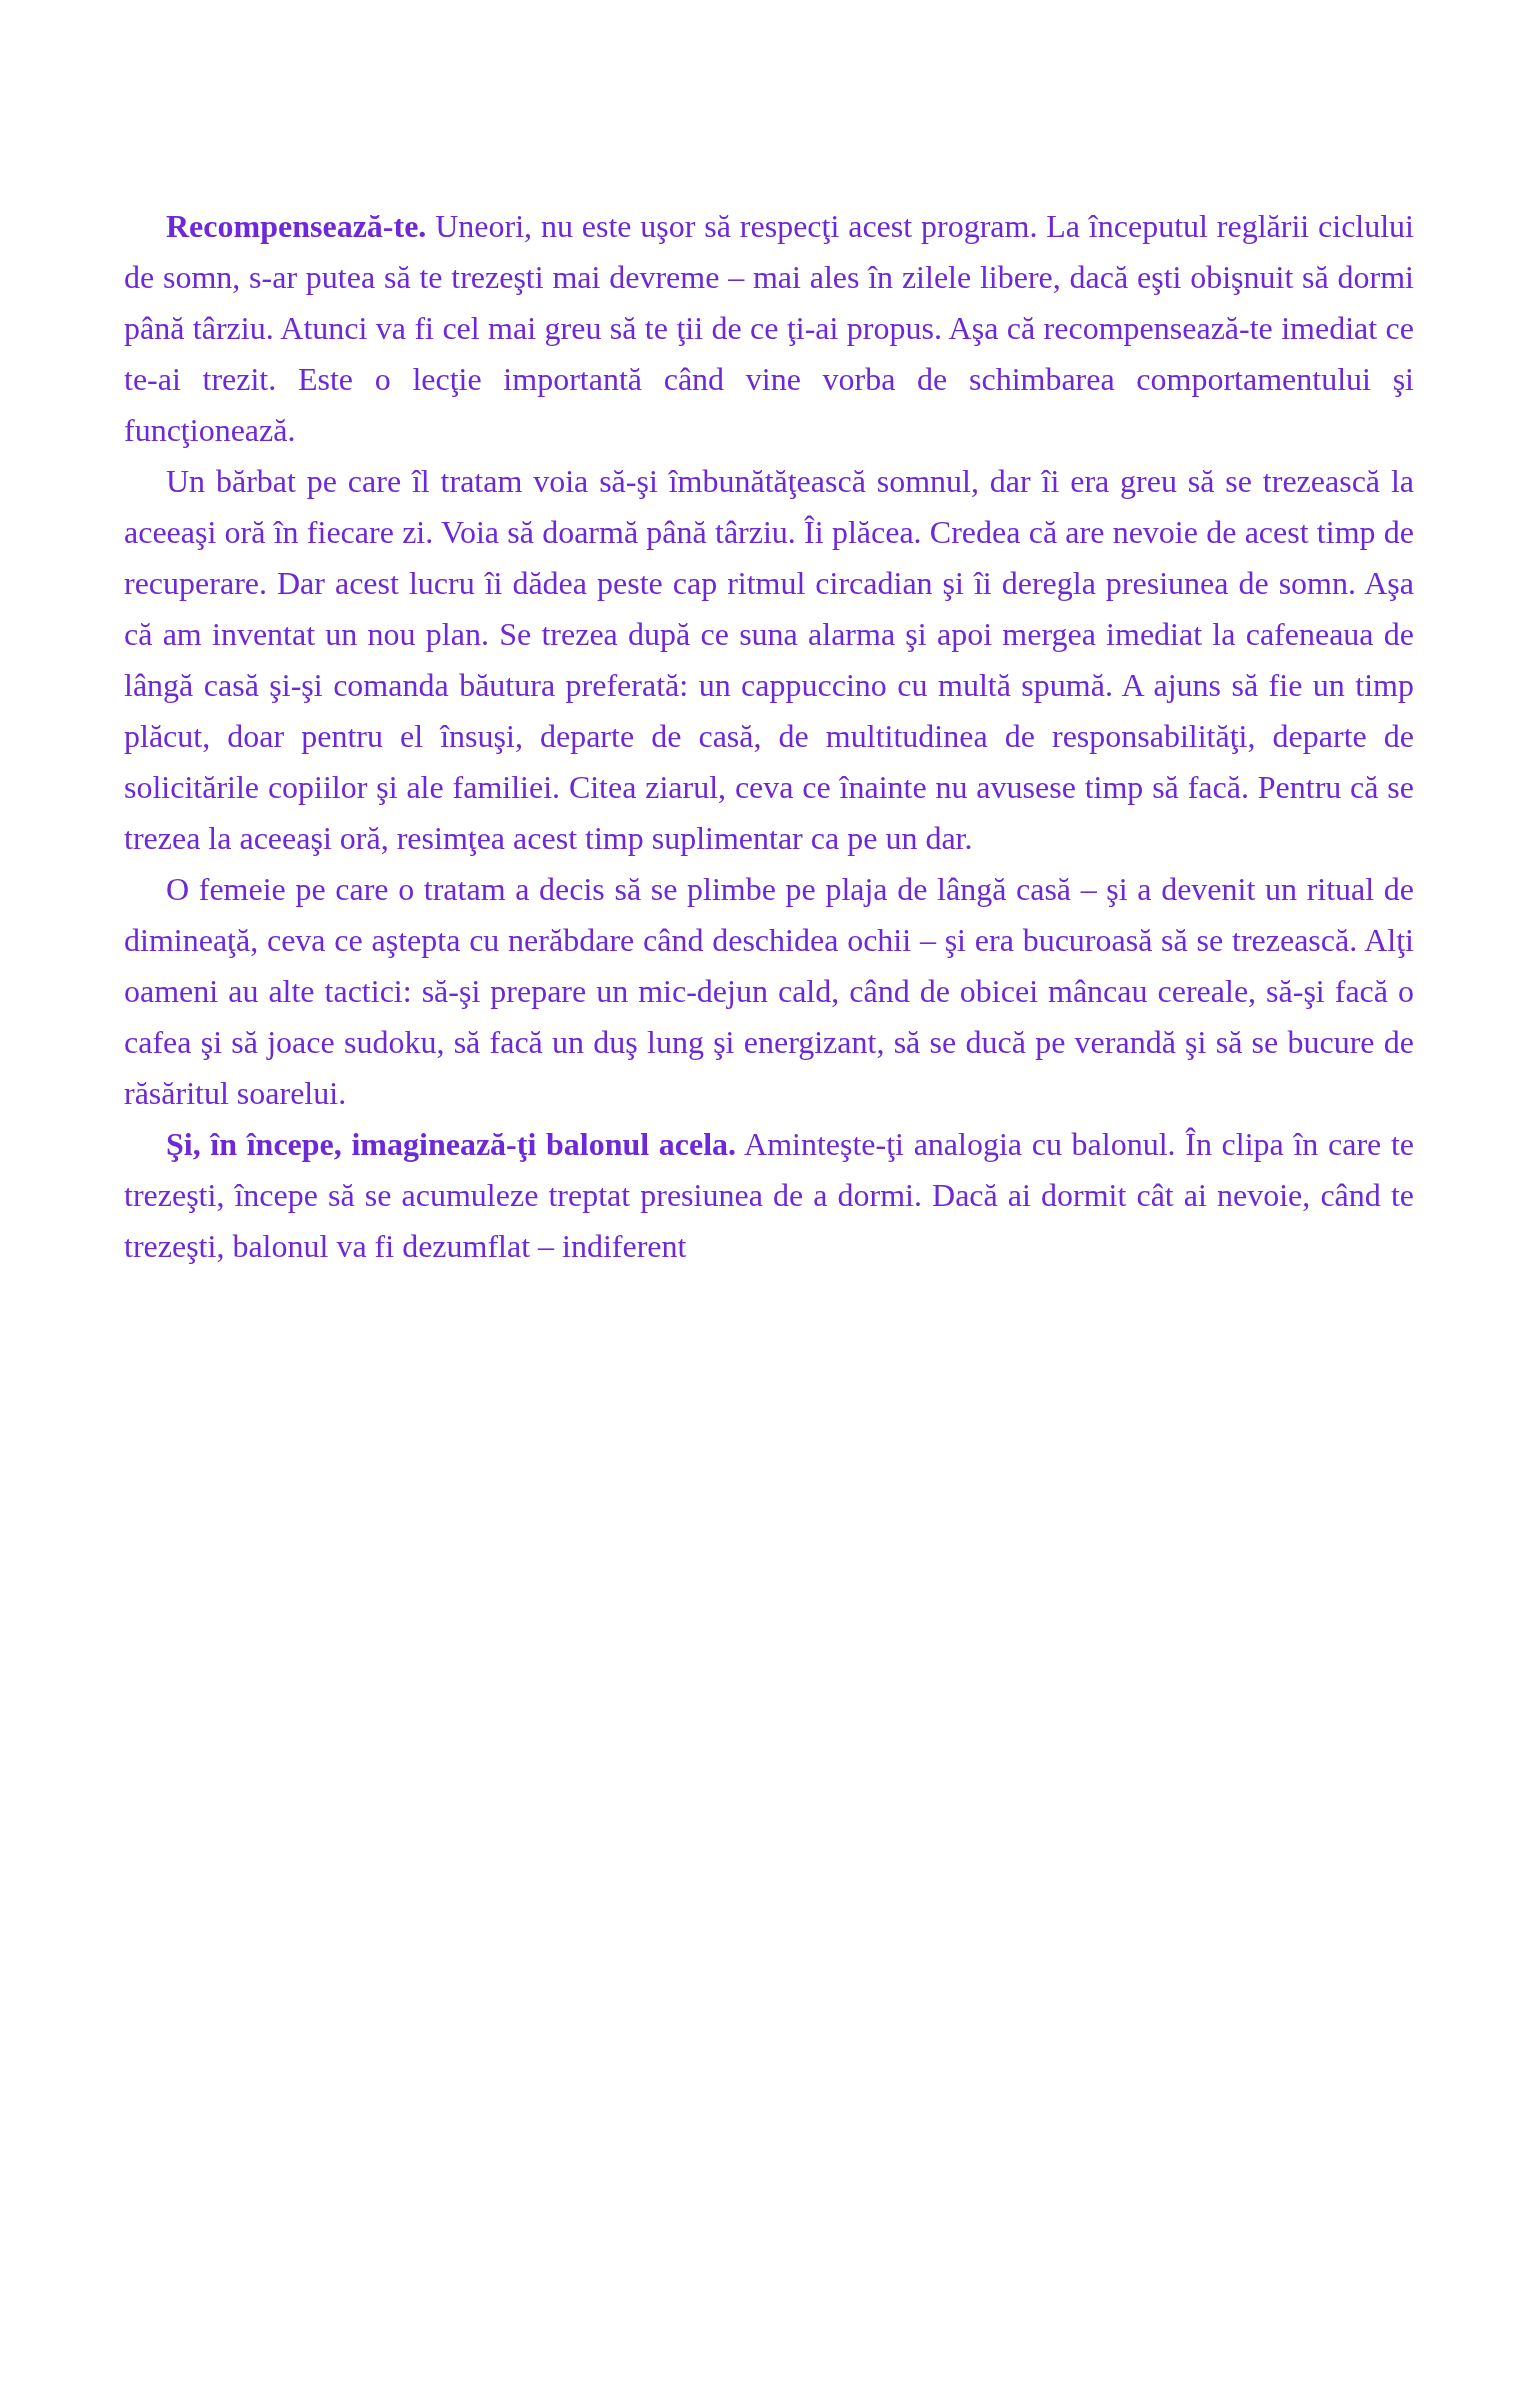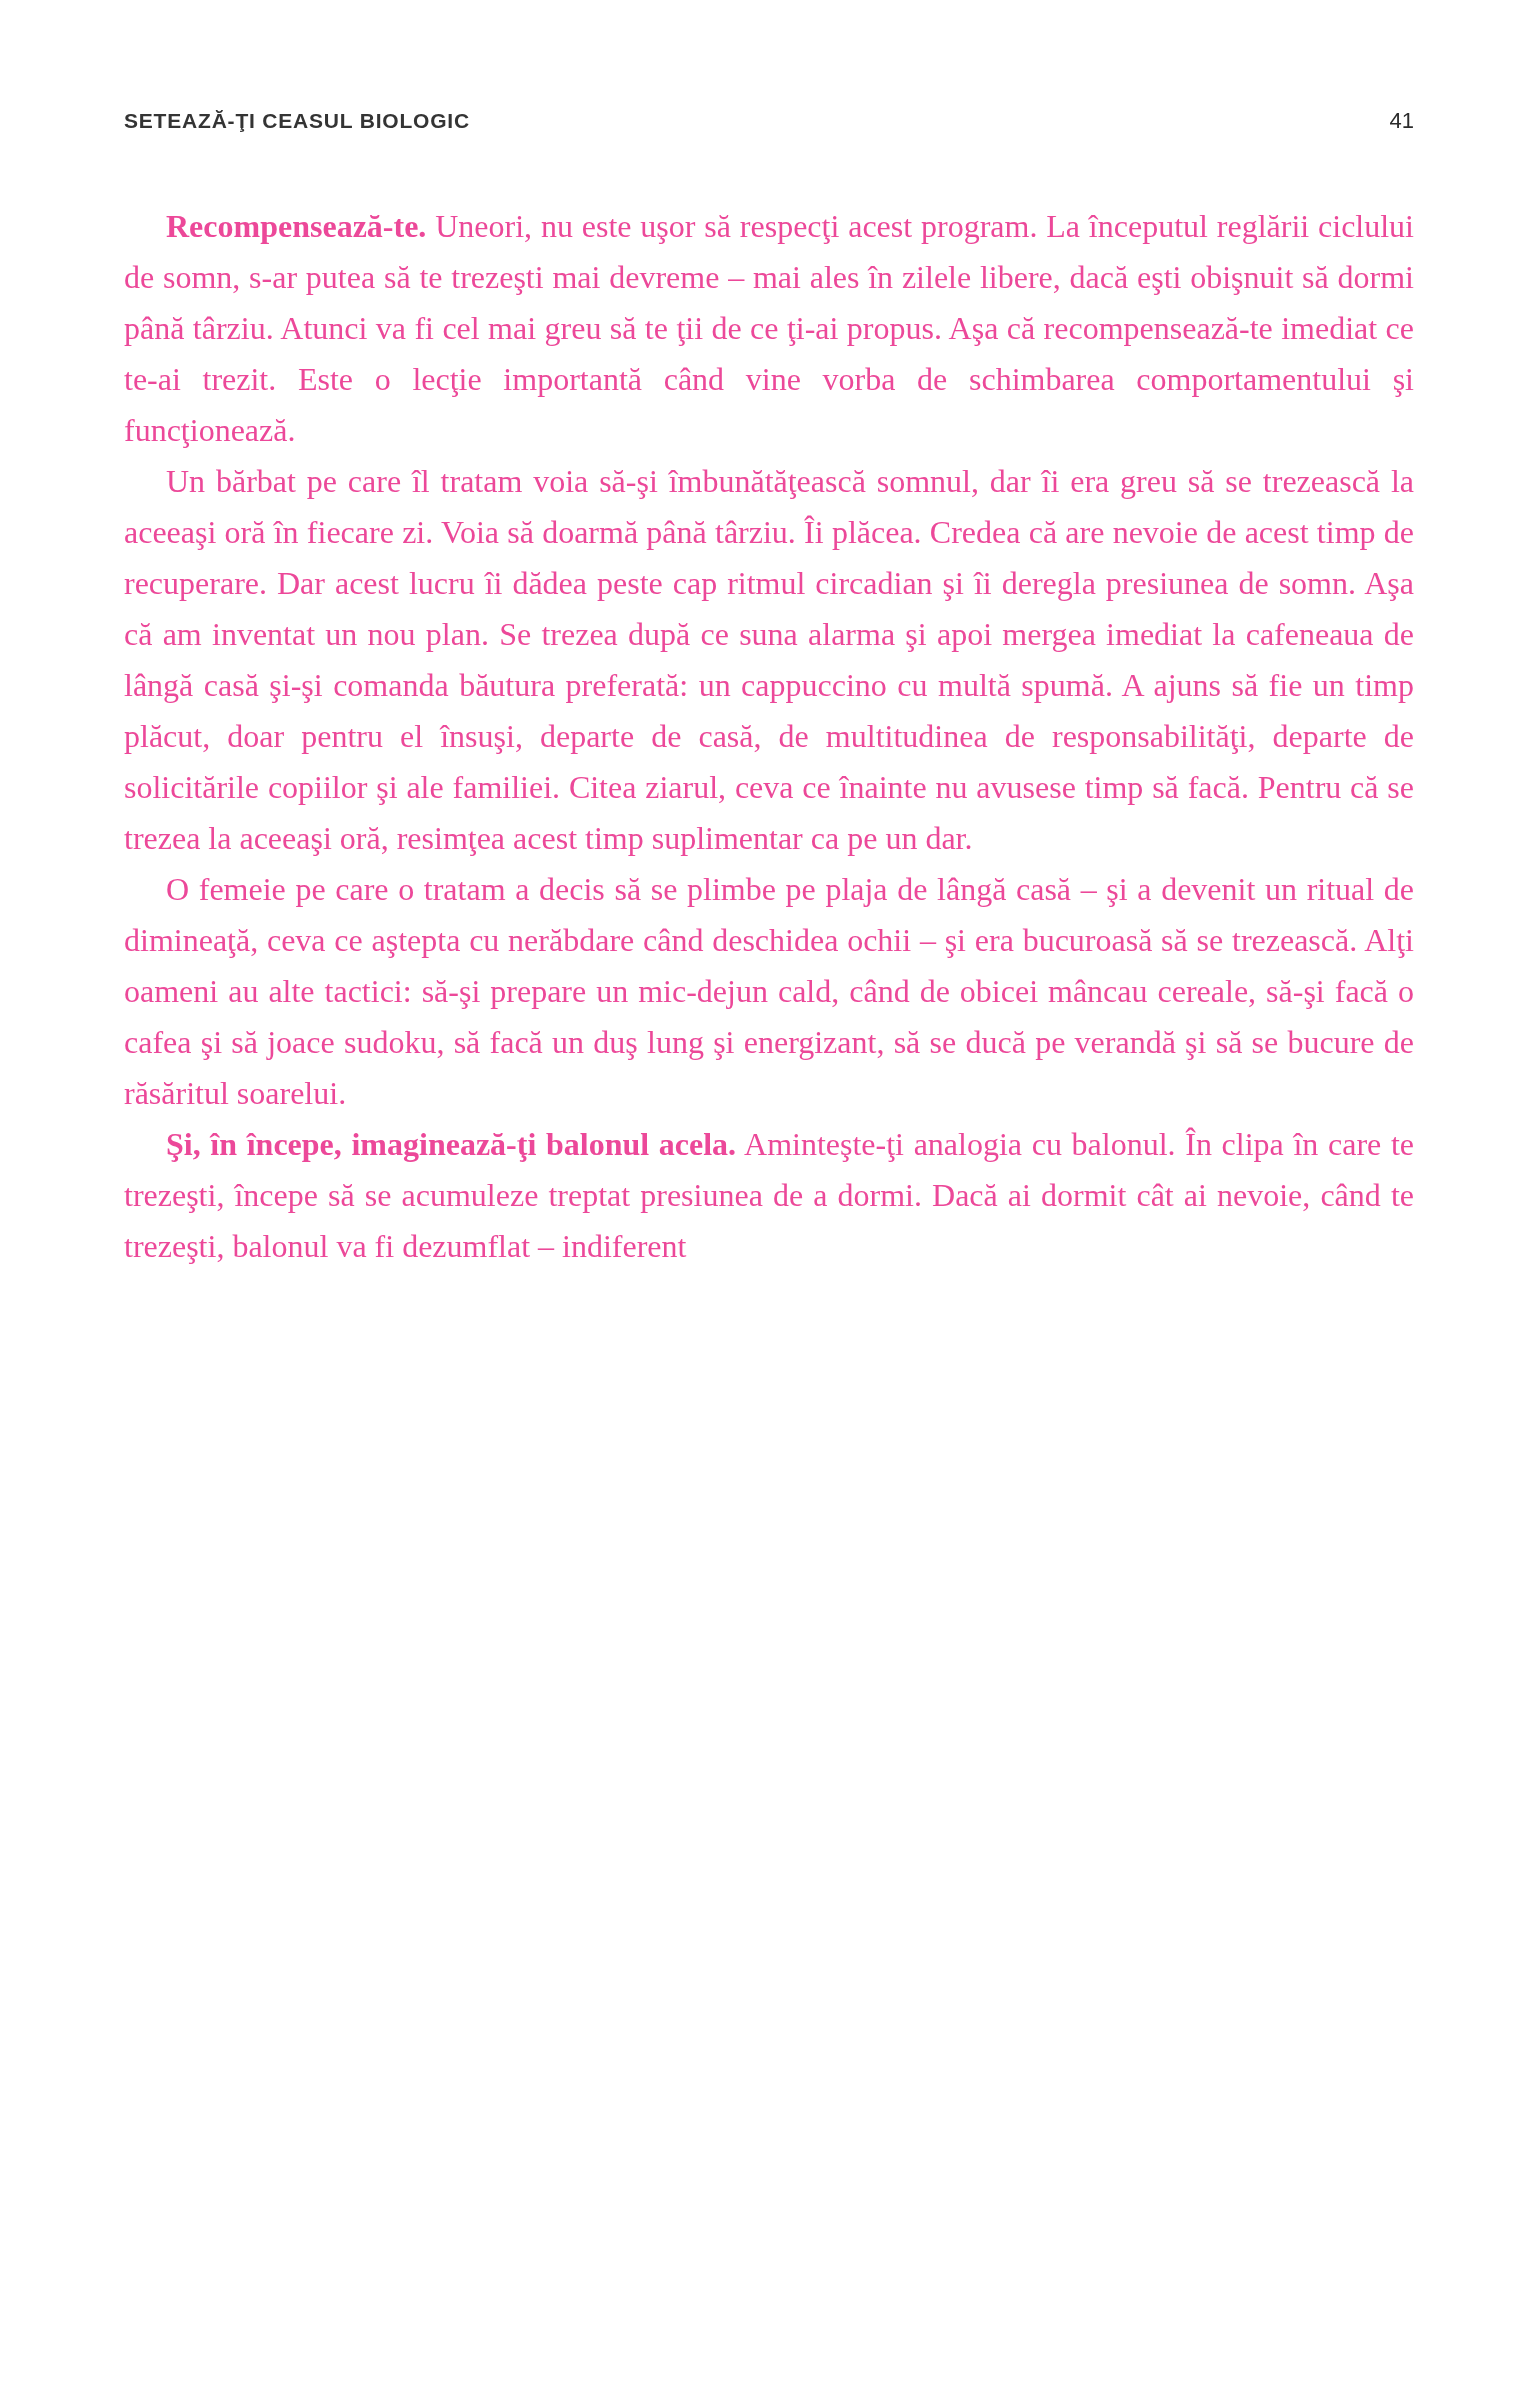--- a/index.html
+++ b/index.html
@@ -40,40 +40,36 @@
   }
   .body-text {
     position: absolute;
     top: 201px;
     left: 124px;
     width: 1290px;
     font-size: 32px;
     line-height: 51px;
     text-align: justify;
     text-justify: inter-word;
-    color: #ec4899;
+    color: #6d28d9;
   }
   .body-text p {
     margin: 0;
     padding: 0;
     text-indent: 42px;
   }
   .para-lead {
     font-weight: bold;
   }
 </style>
 </head>
 <body>
 
 <div class="page">
 
-  <div class="running-header">
-    <span class="running-title">SETEAZĂ-ŢI CEASUL BIOLOGIC</span>
-    <span class="page-number">41</span>
-  </div>
 
   <div class="body-text">
     <p>
       <span class="para-lead">Recompensează-te.</span><span> Uneori, nu este uşor să respecţi acest program. La începutul reglării ciclului de somn, s-ar putea să te trezeşti mai devreme – mai ales în zilele libere, dacă eşti obişnuit să dormi până târziu. Atunci va fi cel mai greu să te ţii de ce ţi-ai propus. Aşa că recompensează-te imediat ce te-ai trezit. Este o lecţie importantă când vine vorba de schimbarea comportamentului şi funcţionează.</span>
     </p>
     <p>
       <span class="para-lead"></span><span>Un bărbat pe care îl tratam voia să-şi îmbunătăţească somnul, dar îi era greu să se trezească la aceeaşi oră în fiecare zi. Voia să doarmă până târziu. Îi plăcea. Credea că are nevoie de acest timp de recuperare. Dar acest lucru îi dădea peste cap ritmul circadian şi îi deregla presiunea de somn. Aşa că am inventat un nou plan. Se trezea după ce suna alarma şi apoi mergea imediat la cafeneaua de lângă casă şi-şi comanda băutura preferată: un cappuccino cu multă spumă. A ajuns să fie un timp plăcut, doar pentru el însuşi, departe de casă, de multitudinea de responsabilităţi, departe de solicitările copiilor şi ale familiei. Citea ziarul, ceva ce înainte nu avusese timp să facă. Pentru că se trezea la aceeaşi oră, resimţea acest timp suplimentar ca pe un dar.</span>
     </p>
     <p>
       <span class="para-lead"></span><span>O femeie pe care o tratam a decis să se plimbe pe plaja de lângă casă – şi a devenit un ritual de dimineaţă, ceva ce aştepta cu nerăbdare când deschidea ochii – şi era bucuroasă să se trezească. Alţi oameni au alte tactici: să-şi prepare un mic-dejun cald, când de obicei mâncau cereale, să-şi facă o cafea şi să joace sudoku, să facă un duş lung şi energizant, să se ducă pe verandă şi să se bucure de răsăritul soarelui.</span>

